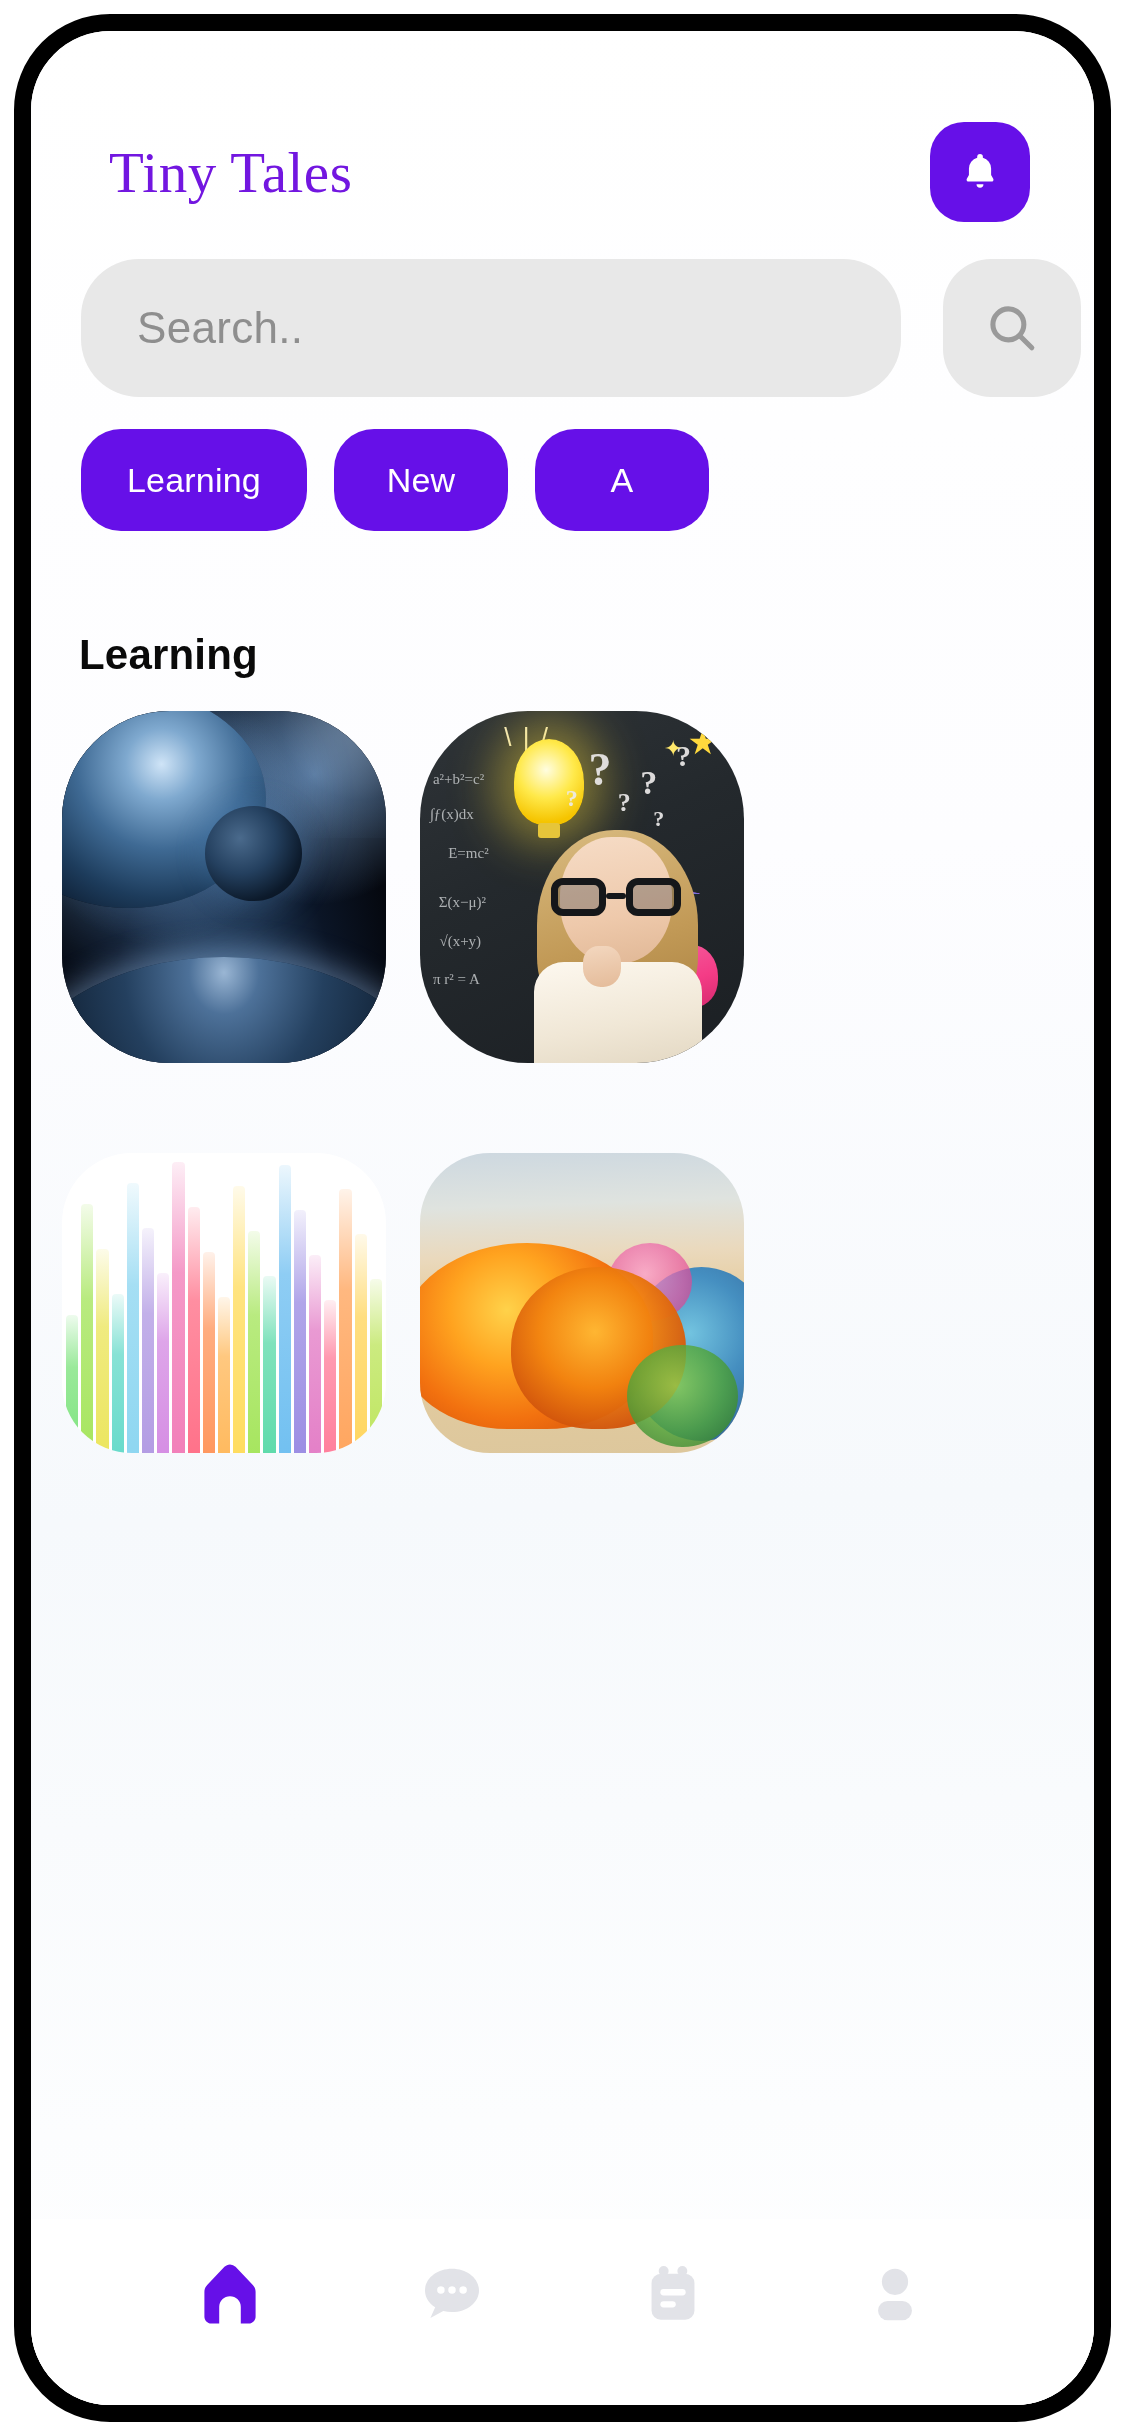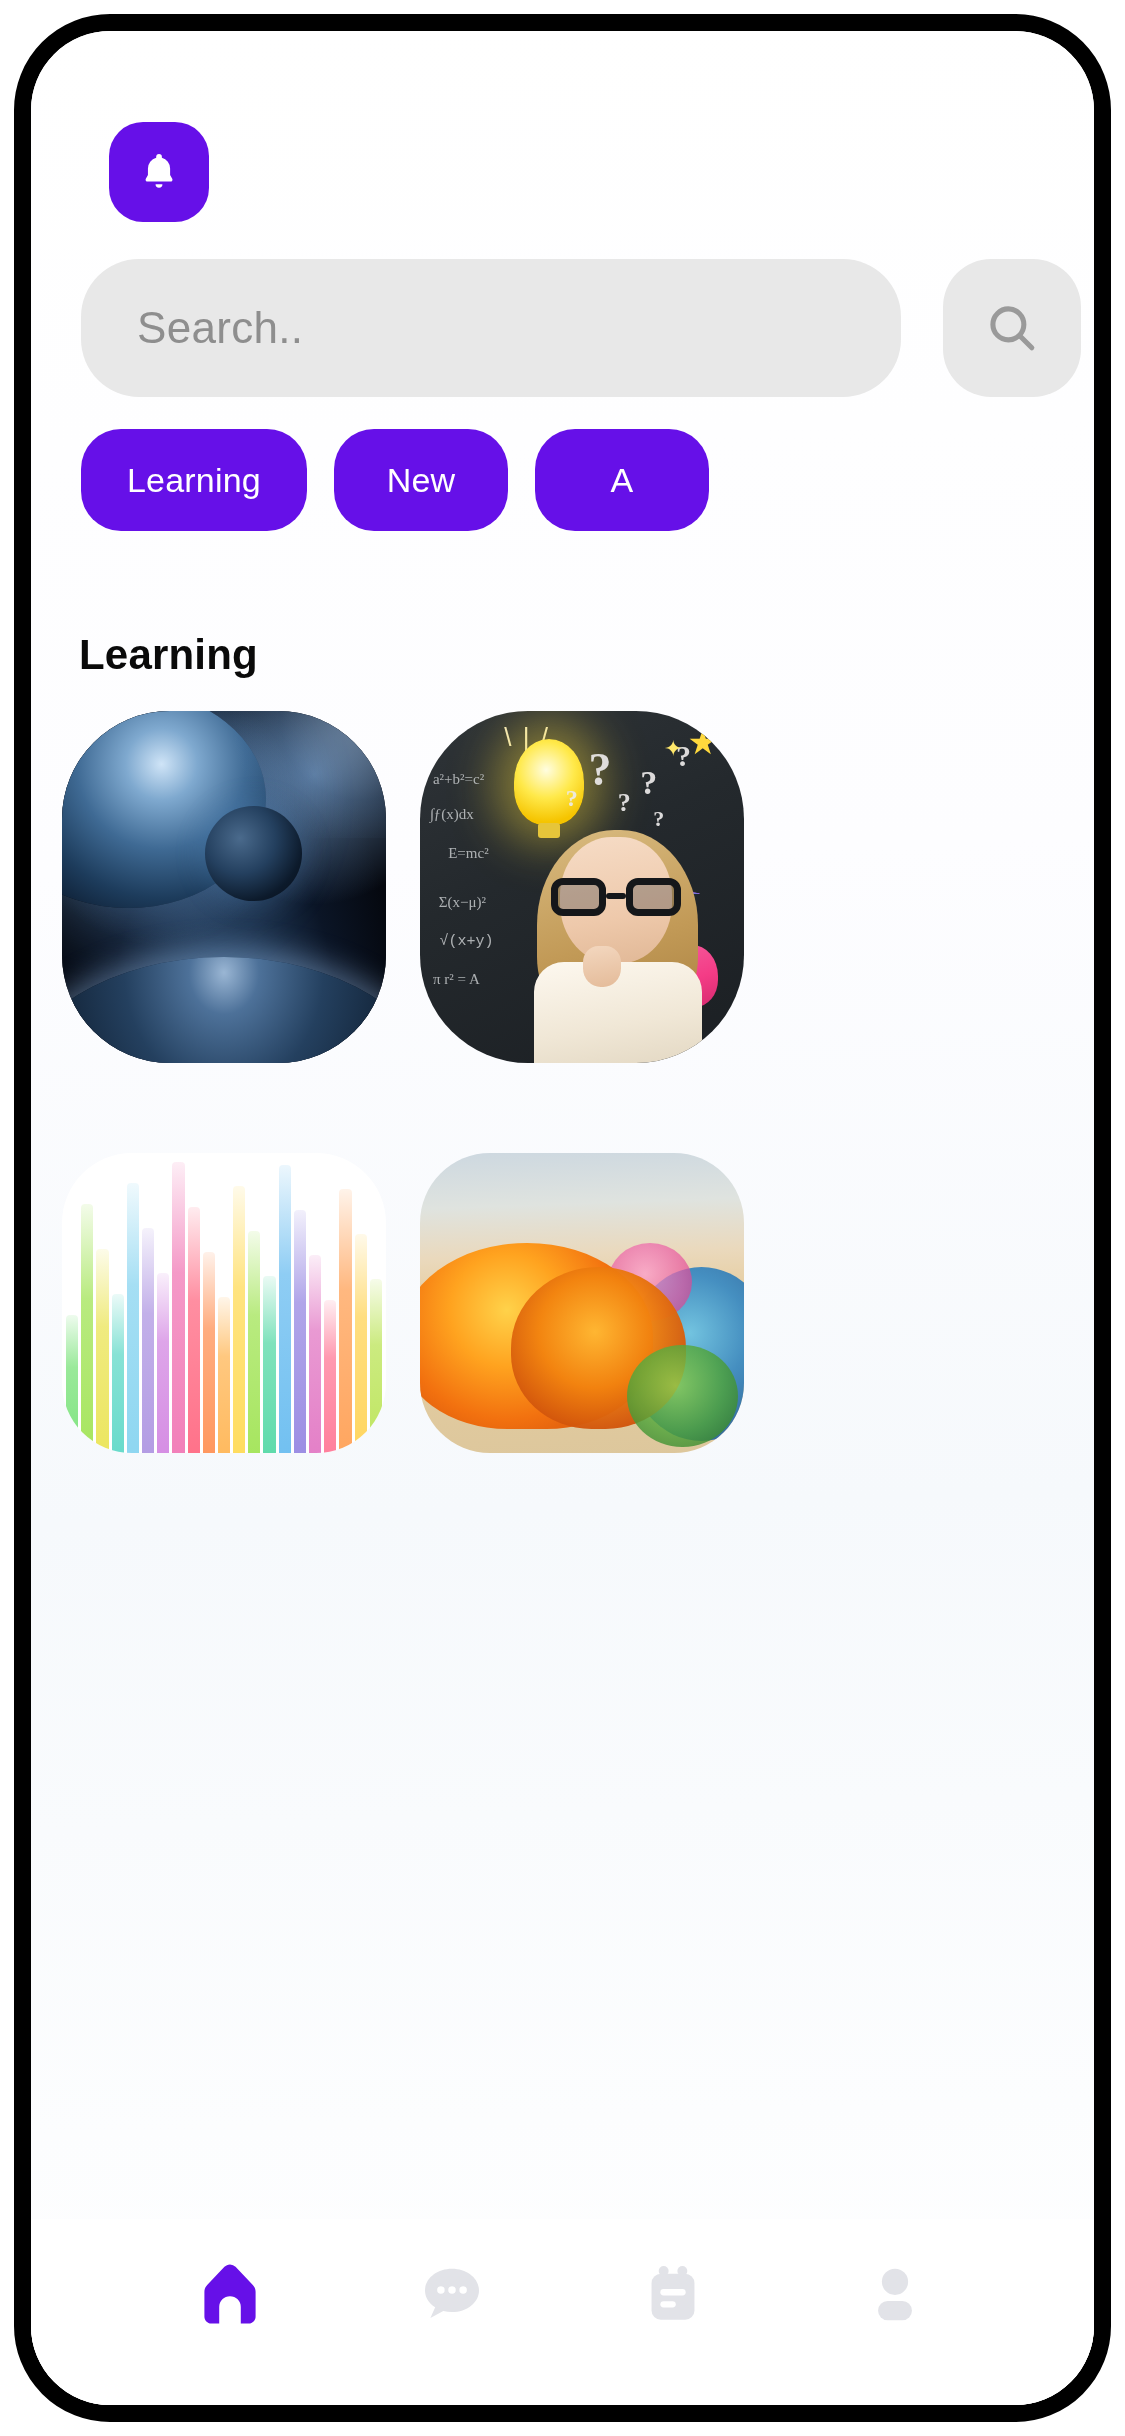--- a/index.html
+++ b/index.html
@@ -207,21 +207,21 @@
   .q5{ left:45%; top:21%; font-size:24px; }
   .q6{ left:72%; top:27%; font-size:22px; }
   .chalk-eq{
     position:absolute; color:#cfd2d4; font-size:15px;
     font-family:"Liberation Serif", serif; opacity:.8; white-space:nowrap;
   }
   .e1{ left:4%;  top:17%; }
   .e2{ left:3%;  top:27%; }
   .e3{ left:5%;  top:38%;margin-left:12px; }
   .e4{ left:3%;  top:52%;margin-left:9px; }
-  .e5{ left:6%;  top:63%;font-family:Liberation Mono, monospace; }
+  .e5{ left:6%;  top:63%; }
   .e6{ left:4%;  top:74%; }
   .chalk-rainbow{
     position:absolute; right:-14%; top:18%;
     width:54%; height:34%;
     border-radius:50% 50% 0 0;
     background:conic-gradient(from 210deg at 50% 100%,
       #ff4d4d 0deg,#ff9b2f 14deg,#ffe14d 28deg,#4fd46a 42deg,#3fa9f5 56deg,#9b5de5 70deg, rgba(0,0,0,0) 78deg);
     opacity:.92;
   }
   .chalk-balloon{
@@ -350,20 +350,21 @@
   .nav-item svg{ display:block; }
 </style>
 </head>
 <body>
 
 <div class="phone-frame">
   <div class="phone-body">
     <div class="screen">
 
       <div class="header">
+        <div class="app-title">Tiny Tales</div>
         <div class="bell-btn">
           <span>
             <svg viewBox="0 0 24 24" fill="#ffffff">
               <path d="M12 2.6a1.5 1.5 0 0 1 1.5 1.5v.5a5.8 5.8 0 0 1 4.3 5.6v3.3l1.1 2a1 1 0 0 1-.87 1.5H6.0a1 1 0 0 1-.87-1.5l1.1-2V10.2a5.8 5.8 0 0 1 4.3-5.6v-.5A1.5 1.5 0 0 1 12 2.6z"></path>
               <path d="M10.2 18.4h3.6a1.8 1.8 0 0 1-3.6 0z"></path>
             </svg>
           </span>
         </div>
       </div>
 

